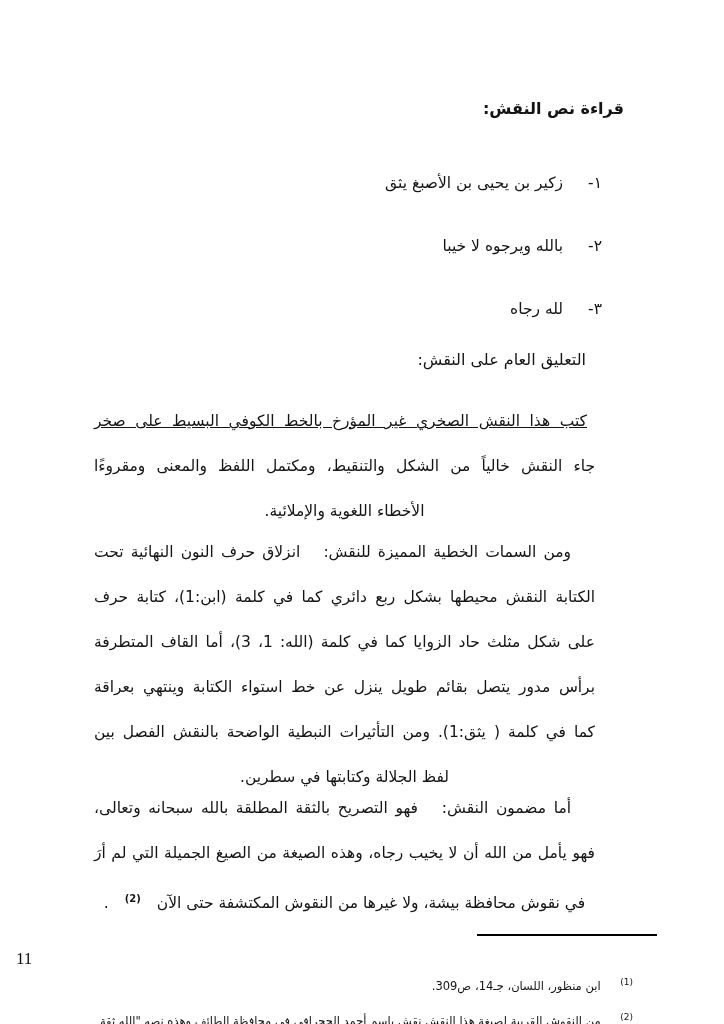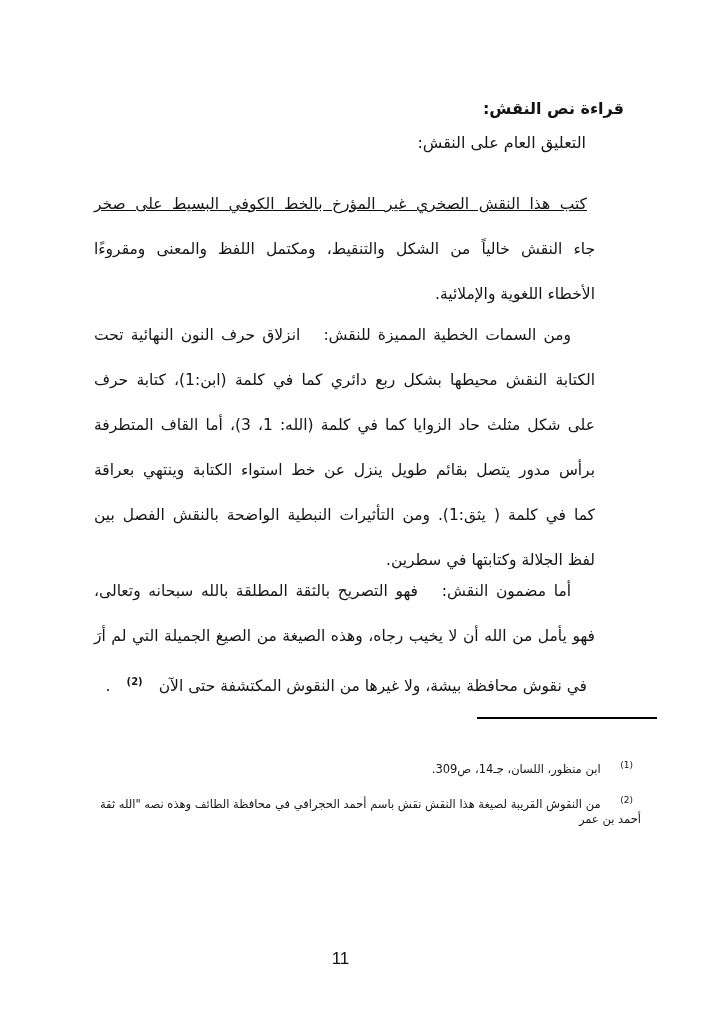--- a/index.html
+++ b/index.html
@@ -25,51 +25,62 @@
   }
 
   .para { font-size:15.5px; margin-right:49px; }
   .para2 { margin-top:-20px; }
   .para3 { margin-top:-30px; }
 
   .jline {
     text-align:justify; text-align-last:justify;
     line-height:45px; height:45px; overflow:hidden;
   }
-  .lastline { text-align:right; line-height:45px; height:45px; overflow:hidden; }
+  .lastline { text-align:center; line-height:45px; height:45px; overflow:hidden; }
   .indent-sm { text-indent:8px;text-decoration:underline; }
   .indent-md { text-indent:16px; }
   .lead { font-weight:normal; }
 
   sup.ref { font-weight:bold; font-size:10px; }
 
   .fn-rule {
     width:180px; height:0;
     border-top:2px solid #000;
     margin-top:13px; margin-right:3px; margin-bottom:7px;
   }
 
   .footnotes { font-size:11.5px; line-height:15px; margin-right:3px; }
   .fn-line { text-align:right; }
   .fn-line sup { font-size:9px; }
 
   .page-num {
     position:absolute; top:933px; left:0; width:665px;
-    text-align:center; direction:ltr;
-    font-family:Liberation Sans, sans-serif; font-size:17px; color:#111;
+    text-align:left; direction:ltr;
+    font-family:Liberation Serif, serif; font-size:17px; color:#111;
   }
 </style>
 </head>
 <body>
 
 <div class="page">
   <div class="text-col">
 
     <div class="h-reading">قراءة نص النقش:</div>
 
+    <div class="list">
+      <div class="list-row">
+        <span class="num">١-</span><span>زكير بن يحيى بن الأصبغ يثق</span>
+      </div>
+      <div class="list-row">
+        <span class="num">٢-</span><span>بالله ويرجوه لا خيبا</span>
+      </div>
+      <div class="list-row">
+        <span class="num">٣-</span><span>لله رجاه</span>
+      </div>
+    </div>
 
     <div class="h-commentary">التعليق العام على النقش:</div>
 
     <div class="para para1">
       <div class="jline indent-sm">كتب هذا النقش الصخري غير المؤرخ بالخط الكوفي البسيط على صخر جرانيتي. وقد</div>
       <div class="jline">جاء النقش خالياً من الشكل والتنقيط، ومكتمل اللفظ والمعنى ومقروءًا بالكامل، وسليمًا من</div>
       <div class="lastline">الأخطاء اللغوية والإملائية.</div>
     </div>
 
     <div class="para para2">

